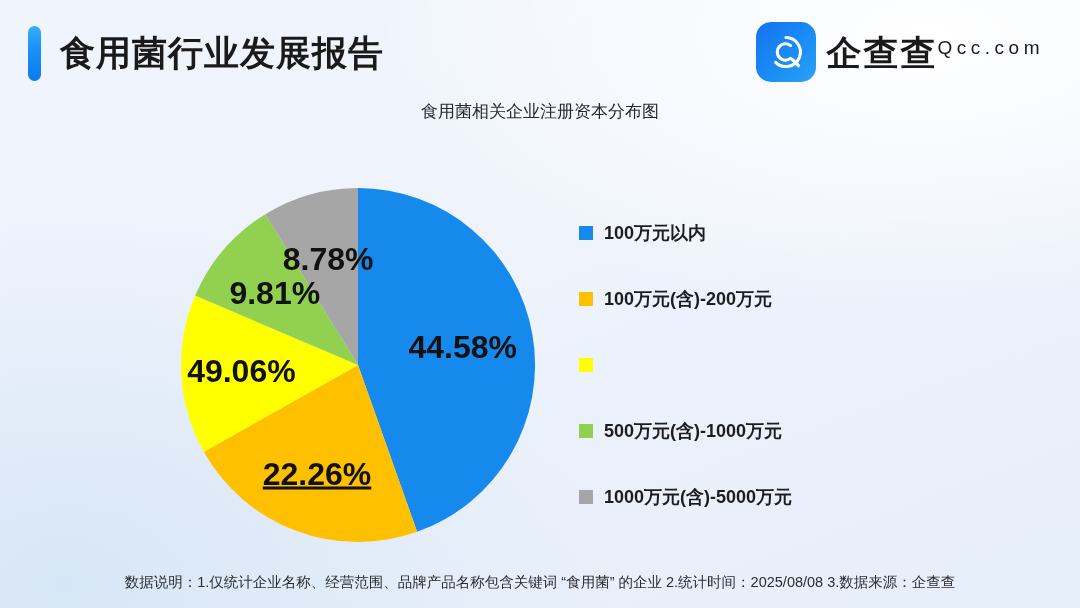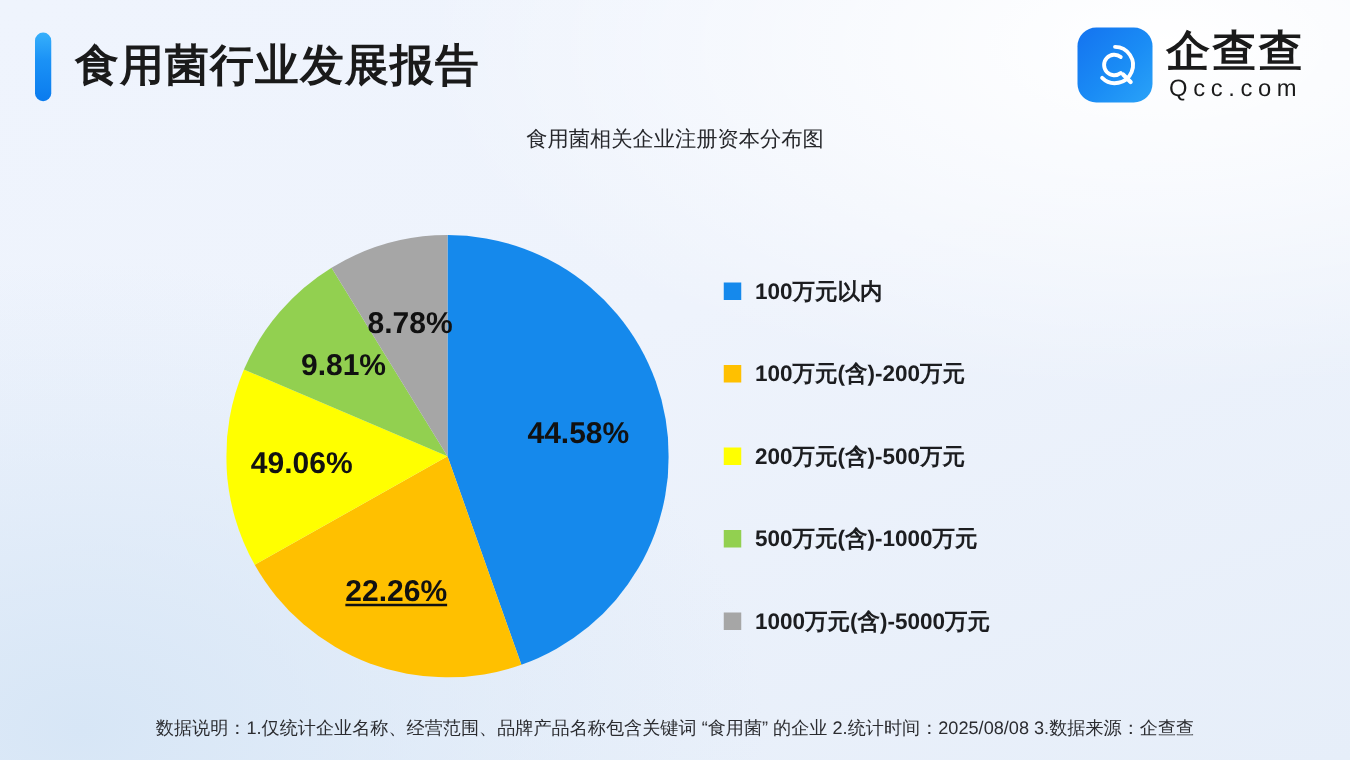--- a/index.html
+++ b/index.html
@@ -68,21 +68,21 @@
     height: 60px;
     border-radius: 15px;
     background: linear-gradient(135deg, #1473f0 0%, #1a8cf5 55%, #2aa3f8 100%);
     display: flex;
     align-items: center;
     justify-content: center;
     flex: none;
   }
   #brand-text {
     display: flex;
-    flex-direction: column;
+    flex-direction: row;
     justify-content: center;
     line-height: 1;
   }
   #brand-name {
     font-size: 35px;
     font-weight: bold;
     color: #1a1a1a;
     letter-spacing: 2px;
     white-space: nowrap;
   }
@@ -115,21 +115,21 @@
     height: 354px;
   }
   #pie {
     position: absolute;
     left: 0; top: 0;
     width: 354px;
     height: 354px;
   }
   .slice-label {
     position: absolute;
-    font-size: 24px;
+    font-size: 32px;
     font-weight: bold;
     color: #111111;
     white-space: nowrap;
     transform: translate(-50%, -50%);
   }
 
   
   #legend {
     position: absolute;
     left: 579px;
@@ -218,21 +218,20 @@
       <div class="legend-item">
         <span class="legend-swatch" style="background: rgb(21, 137, 236);"></span>
         <span class="legend-label">100万元以内</span>
       </div>
       <div class="legend-item">
         <span class="legend-swatch" style="background: rgb(255, 192, 0);"></span>
         <span class="legend-label">100万元(含)-200万元</span>
       </div>
       <div class="legend-item">
         <span class="legend-swatch" style="background: rgb(255, 255, 0);"></span>
-        <span class="legend-label">200万元(含)-500万元</span>
       </div>
       <div class="legend-item">
         <span class="legend-swatch" style="background: rgb(146, 208, 80);"></span>
         <span class="legend-label">500万元(含)-1000万元</span>
       </div>
       <div class="legend-item">
         <span class="legend-swatch" style="background: rgb(166, 166, 166);"></span>
         <span class="legend-label">1000万元(含)-5000万元</span>
       </div>
     </div>

